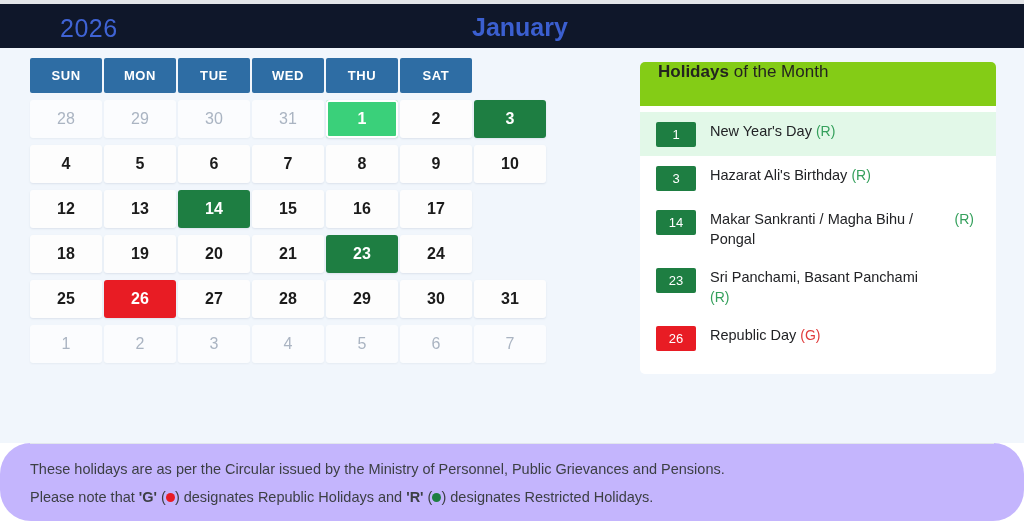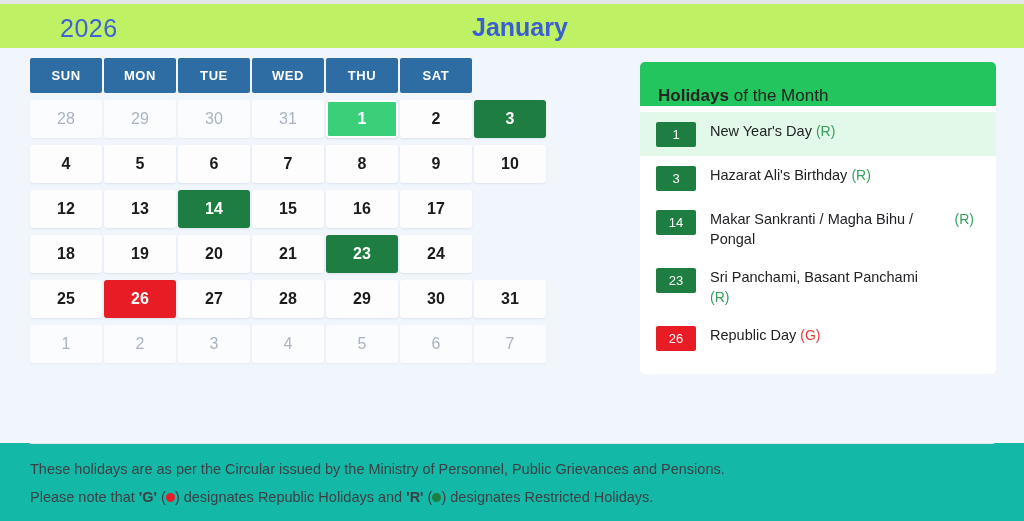--- a/index.html
+++ b/index.html
@@ -19,21 +19,21 @@
     top: 0; left: 0;
     width: 1024px;
     height: 4px;
     background: #e3e5e8;
   }
   .title-bar {
     position: absolute;
     top: 4px; left: 0;
     width: 1024px;
     height: 44px;
-    background: #bef264;
+    background: #0f172a;
   }
   .year-label {
     position: absolute;
     left: 60px;
     top: 10px;
     font-size: 25px;
     color: #3f63d4;
     font-weight: 400;
     letter-spacing: 0.5px;
   }
@@ -113,24 +113,24 @@
 
   
   .holidays {
     position: absolute;
     left: 640px;
     top: 14px;
     width: 356px;
   }
   .holidays-head {
     height: 44px;
-    background: #22c55e;
+    background: #84cc16;
     border-radius: 5px 5px 0 0;
     display: flex;
-    align-items: flex-end;
+    align-items: flex-start;
     padding-left: 18px;
     box-sizing: border-box;
     font-size: 17px;
     color: #23241f;
   }
   .holidays-head b { font-weight: bold; }
   .holidays-head span.reg { font-weight: normal; margin-left: 5px; }
   .holidays-list {
     background: #ffffff;
     border-radius: 0 0 5px 5px;
@@ -174,21 +174,22 @@
     right: 22px;
     top: 11px;
   }
 
   
   .footer {
     position: absolute;
     top: 443px; left: 0;
     width: 1024px;
     height: 78px;
-    background: #14b8a6;
+    background: #c4b5fd;
+    border-radius: 31px;
   }
   .divider {
     position: absolute;
     left: 30px; top: 0;
     width: 964px;
     height: 1px;
     background: #e2e6ec;
   }
   .foot-line {
     position: absolute;

